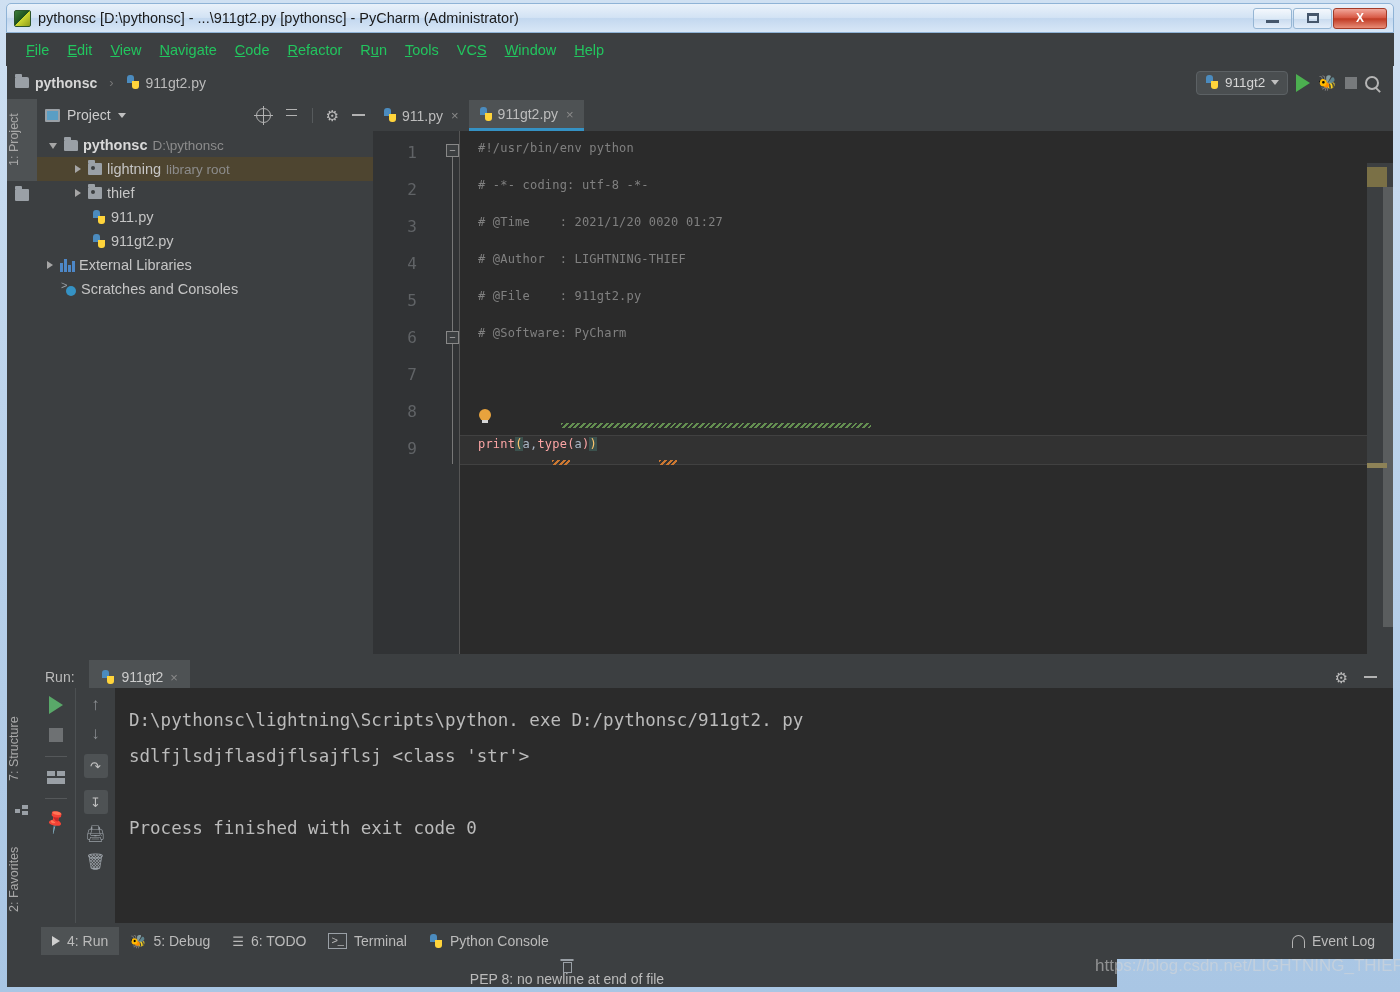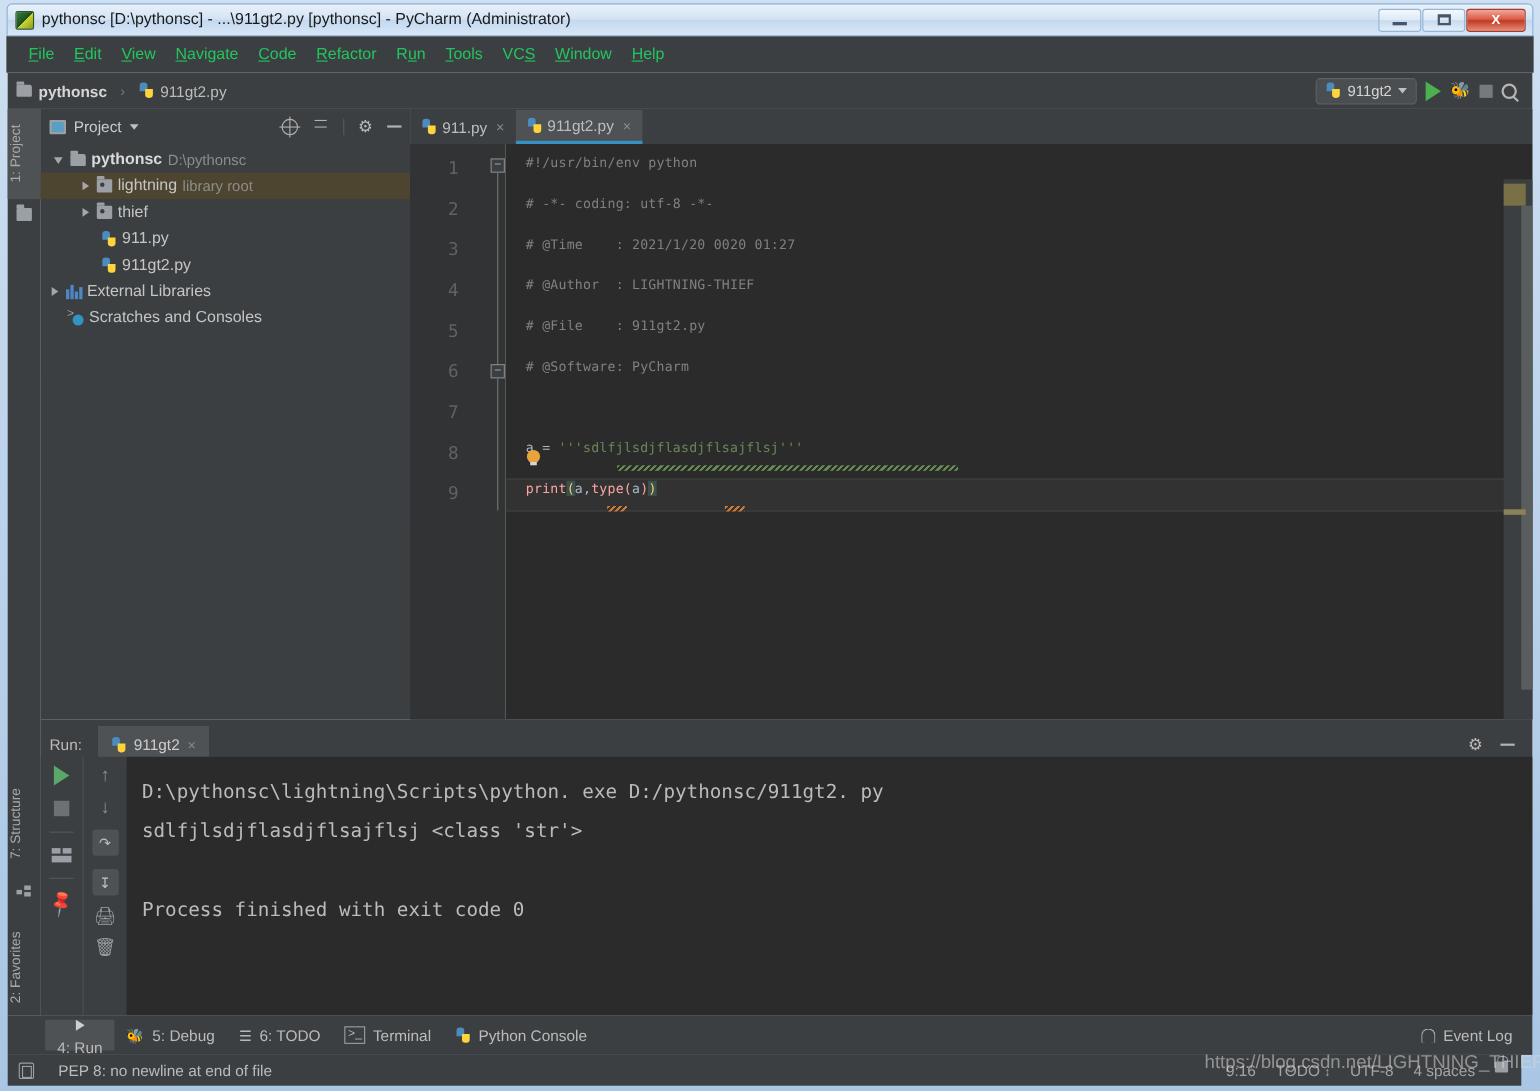--- a/index.html
+++ b/index.html
@@ -257,28 +257,28 @@
 
   
   .bottombar {
     position:absolute; left:7px; top:923px; width:1386px; height:36px; background:#3c3f41;
     display:flex; align-items:center; padding-left:34px;
   }
   .bt {
     display:flex;align-items:center;gap:7px;height:28px;padding:0 11px;
     font-size:14px;color:#bbbbbb; white-space:nowrap;
   }
-  .bt.active { background:#4e5254;flex-direction:column; }
+  .bt.active { background:#4e5254; }
   .bt-right { margin-left:auto; display:flex; align-items:center; gap:7px; padding-right:18px; font-size:14px; color:#bbbbbb;}
   .evt-ico { width:13px;height:13px;border:1.6px solid #b2b2b2;border-radius:50% 50% 0 0;border-bottom:none; }
 
   
   .statusbar {
-    position:absolute; left:7px; top:959px; width:1376px; height:28px; background:#3c3f41;
-    display:flex; align-items:center; padding-left:10px; gap:22px;
+    position:absolute; left:7px; top:959px; width:1110px; height:28px; background:#3c3f41;
+    display:flex; align-items:center; padding-left:10px; gap:10px;flex-direction:column;
   }
   .sb-ico {
     width:14px;height:15px;border:1.5px solid #9aa0a6;border-radius:2px;position:relative;
   }
   .sb-ico::before{content:'';position:absolute;left:2px;top:2px;width:7px;height:9px;border:1px solid #9aa0a6;}
   .sb-text { font-size:14px;color:#bbbbbb; }
   .sb-right { margin-left:auto; display:flex; align-items:flex-start; gap:18px; padding-right:12px; font-size:14px; color:#a4a4a4; }
   .sb-updown { display:inline-block; font-size:11px; color:#a4a4a4; }
   .lock-ico { width:12px;height:10px;background:#9aa0a6;border-radius:1px;position:relative; }
   .lock-ico::before{content:'';position:absolute;left:2px;top:-5px;width:8px;height:6px;border:1.5px solid #9aa0a6;border-bottom:none;border-radius:4px 4px 0 0;}
@@ -453,21 +453,20 @@
         <div class="caret-line" style="top:304px"></div>
 
         <div class="cl com" style="top:10px">#!/usr/bin/env python</div>
         <div class="cl com" style="top:47px"># -*- coding: utf-8 -*-</div>
         <div class="cl com" style="top:84px"># @Time    : 2021/1/20 0020 01:27</div>
         <div class="cl com" style="top:121px"># @Author  : LIGHTNING-THIEF</div>
         <div class="cl com" style="top:158px"># @File    : 911gt2.py</div>
         <div class="cl com" style="top:195px"># @Software: PyCharm</div>
         <div class="cl" style="top:232px"></div>
 
-        <div class="cl" style="top:269px"><span class="pln">a</span><span class="pln"> = </span><span class="str">'''</span><span class="str">sdlfjlsdjflasdjflsajflsj</span><span class="str">'''</span></div>
         <div class="bulb" style="left:19px;top:278px"></div>
         <div class="squiggle" style="left:101px;top:292px;width:310px;"></div>
 
         <div class="cl" style="top:306px"><span class="fn">print</span><span class="brk hl-bracket">(</span><span class="pln">a</span><span class="pln">,</span><span class="fn">type</span><span class="fn">(</span><span class="pln">a</span><span class="fn">)</span><span class="brk hl-bracket">)</span></div>
         <div class="err-squiggle" style="left:92px;top:329px;"></div>
         <div class="err-squiggle" style="left:199px;top:329px;"></div>
       </div>
 
       <div class="right-rail">
         <div class="rail-mark-top"></div>

